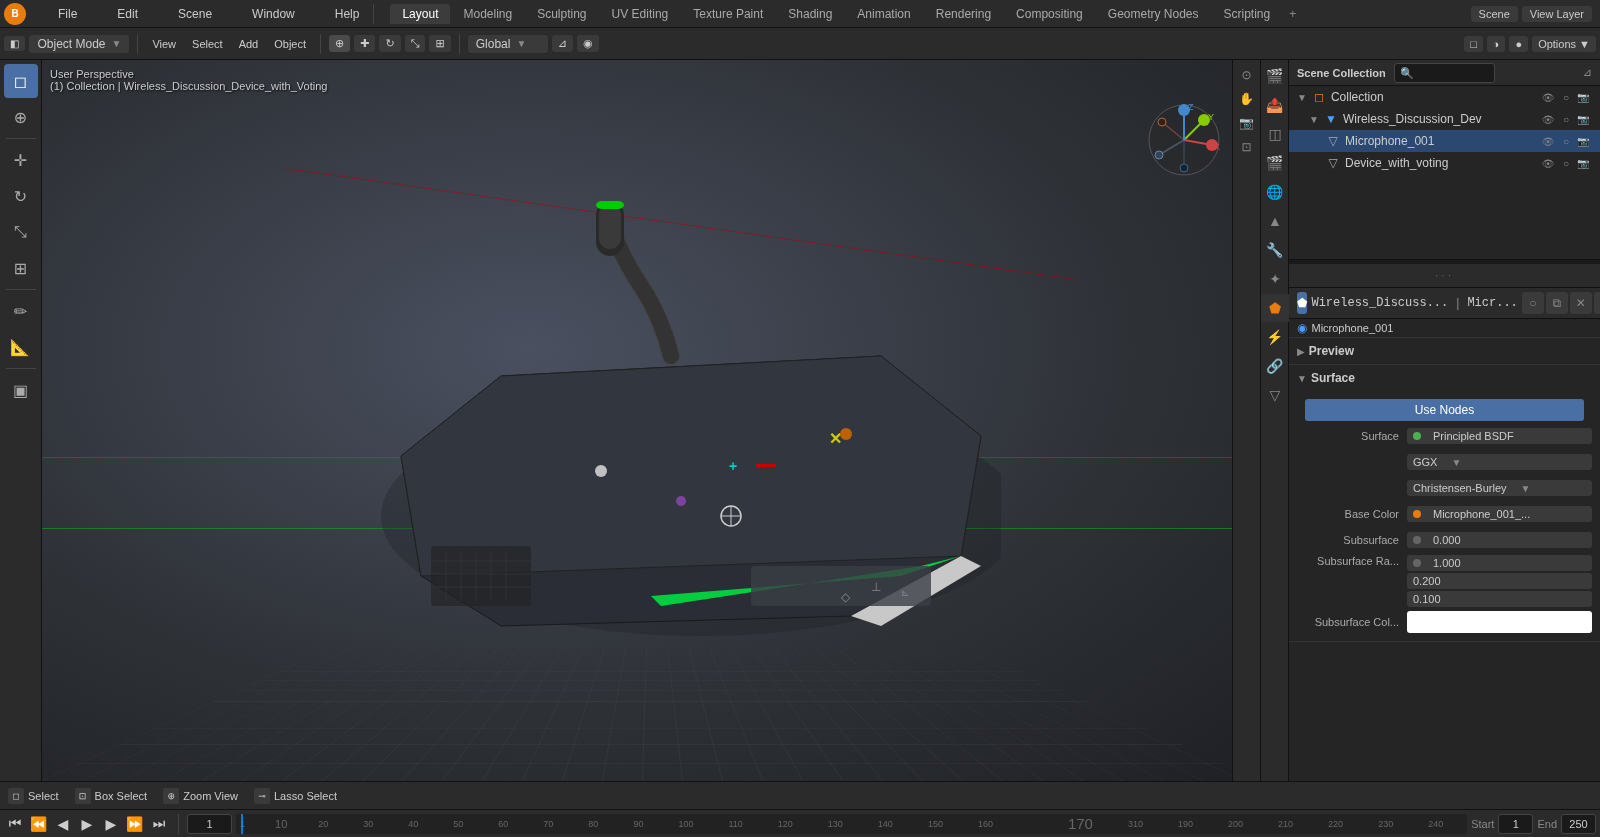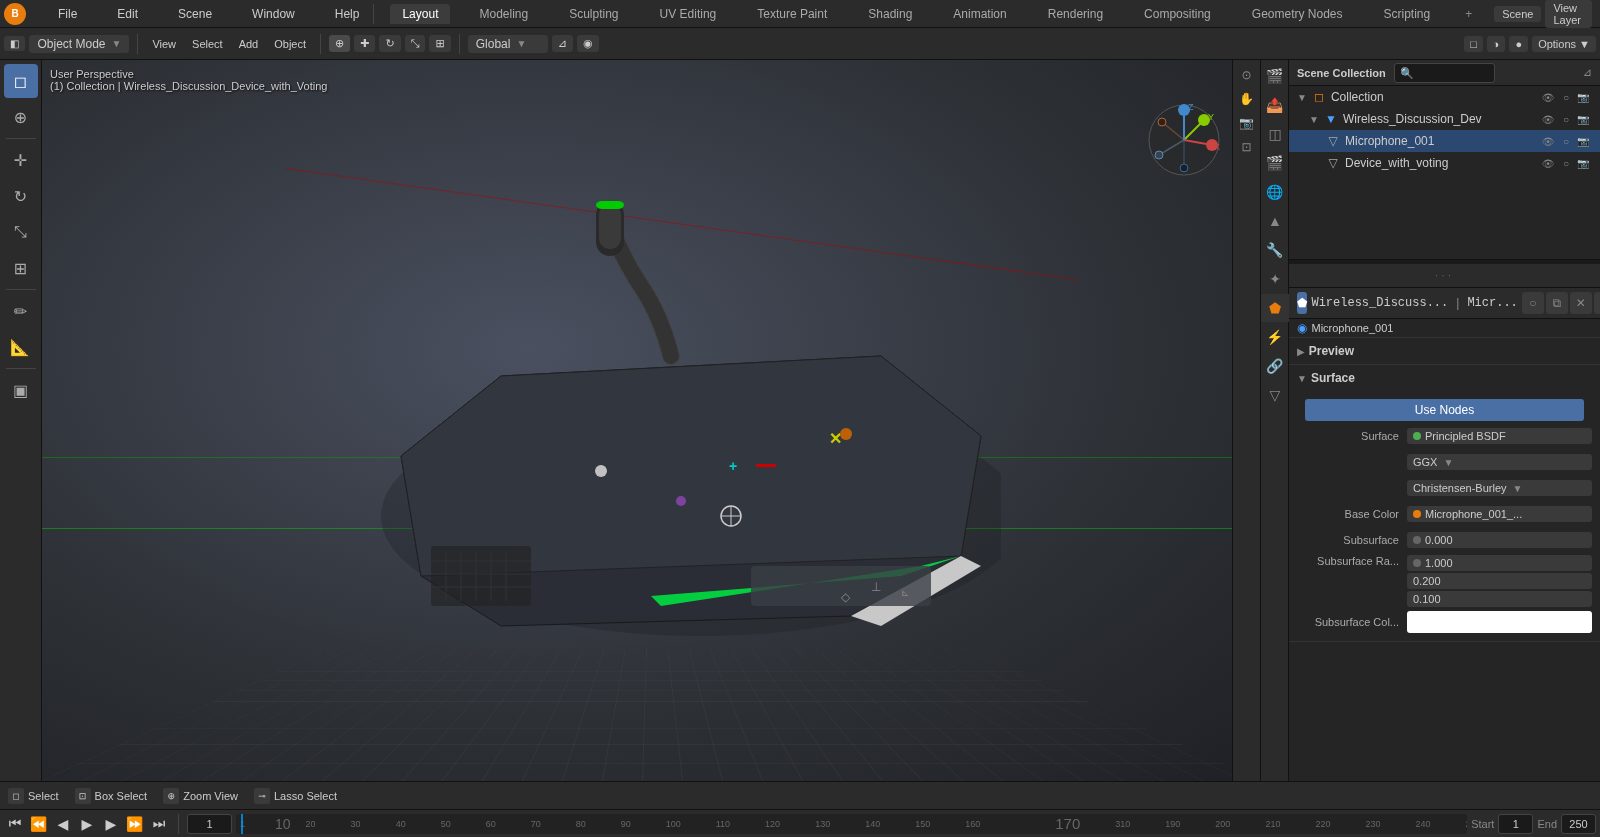--- a/index.html
+++ b/index.html
@@ -9,21 +9,21 @@
     #top-menubar {
       width: 100%; height: 28px; background: #2b2b2b; display: flex; align-items: center;
       border-bottom: 1px solid #111;
     }
     .top-menu-left { display: flex; align-items: center; gap: 2px; padding: 0 4px; }
     .blender-logo { width: 22px; height: 22px; background: #e87d0d; border-radius: 50%; display: flex; align-items: center; justify-content: center; font-weight: bold; color: white; font-size: 10px; }
     .menu-item { padding: 2px 8px; color: #ccc; cursor: pointer; font-size: 12px; border-radius: 3px; margin-left: 22px; }
     .menu-divider { width: 1px; height: 20px; background: #444; margin: 0 4px; }
 
     
-    #workspace-tabs { display: flex; align-items: center; flex: 1; padding: 0 8px; gap: 17px; }
+    #workspace-tabs { display: flex; align-items: center; flex: 1; padding: 0 8px; gap: 1px; }
     .workspace-tab { padding: 3px 12px; color: #aaa; cursor: pointer; font-size: 12px; border-radius: 3px 3px 0 0; white-space: nowrap; }
     .workspace-tab.active { background: #3c3c3c; color: #fff; }
     .tab-add { padding: 2px 6px; color: #888; cursor: pointer; }
 
     
     .top-right { display: flex; align-items: center; gap: 4px; padding: 0 8px; }
     .top-right-btn { padding: 2px 8px; background: #3a3a3a; border-radius: 3px; color: #ccc; cursor: pointer; font-size: 11px; }
 
     
     #header-toolbar {
@@ -97,21 +97,21 @@
 
     
     .prop-section { border-bottom: 1px solid #333; }
     .prop-section-header { display: flex; align-items: center; padding: 4px 8px; cursor: pointer; gap: 4px; height: 26px; }
     .prop-section-arrow { color: #888; font-size: 10px; }
     .prop-section-title { color: #ccc; font-size: 12px; font-weight: bold; }
     .prop-section-content { padding: 4px 8px; }
 
     .prop-row { display: flex; align-items: center; margin-bottom: 4px; min-height: 22px; }
     .prop-label { width: 110px; color: #aaa; font-size: 11px; text-align: right; padding-right: 8px; flex-shrink: 0; }
-    .prop-value { flex: 1; background: #3a3a3a; border-radius: 3px; padding: 2px 6px; color: #ccc; font-size: 11px; display: flex; align-items: center; gap: 4px; }
+    .prop-value { flex: 1; background: #3a3a3a; border-radius: 3px; padding: 2px 6px; color: #ccc; font-size: 11px; display: flex; align-items: center; gap: 12px; }
     .prop-dot { width: 8px; height: 8px; border-radius: 50%; flex-shrink: 0; }
     .prop-dot-green { background: #4caf50; }
     .prop-dot-gray { background: #666; }
 
     
     .use-nodes-btn {
       width: calc(100% - 16px); margin: 4px 8px;
       background: #4a6fa5; color: white; border-radius: 3px;
       padding: 4px 4px; text-align: center; cursor: pointer; font-size: 12px;
     }
@@ -570,21 +570,21 @@
   </div>
   <div style="width:1px; height:20px; background:#444; margin:0 4px;"></div>
   <input class="frame-input" value="1" style="">
 
   <div class="timeline-ruler">
     <div class="ruler-track">
       <div style="display:flex; align-items:flex-end; width:100%; height:100%; position:relative;">
 
         <div style="position:absolute; top:0; left:0; right:0; bottom:0; display:flex; align-items:center; padding:0 4px;">
           <span style="color:#666; font-size:9px; margin-right:30px;">1</span>
-          <span style="color:#666; font-size:14px; margin-right:15px;">10</span>
+          <span style="color:#666; font-size:11px; margin-right:31px;">10</span>
           <span style="color:#666; font-size:9px; margin-right:35px;">20</span>
           <span style="color:#666; font-size:9px; margin-right:35px;">30</span>
           <span style="color:#666; font-size:9px; margin-right:35px;">40</span>
           <span style="color:#666; font-size:9px; margin-right:35px;">50</span>
           <span style="color:#666; font-size:9px; margin-right:35px;">60</span>
           <span style="color:#666; font-size:9px; margin-right:35px;">70</span>
           <span style="color:#666; font-size:9px; margin-right:35px;">80</span>
           <span style="color:#666; font-size:9px; margin-right:35px;">90</span>
           <span style="color:#666; font-size:9px; margin-right:35px;">100</span>
           <span style="color:#666; font-size:9px; margin-right:35px;">110</span>

